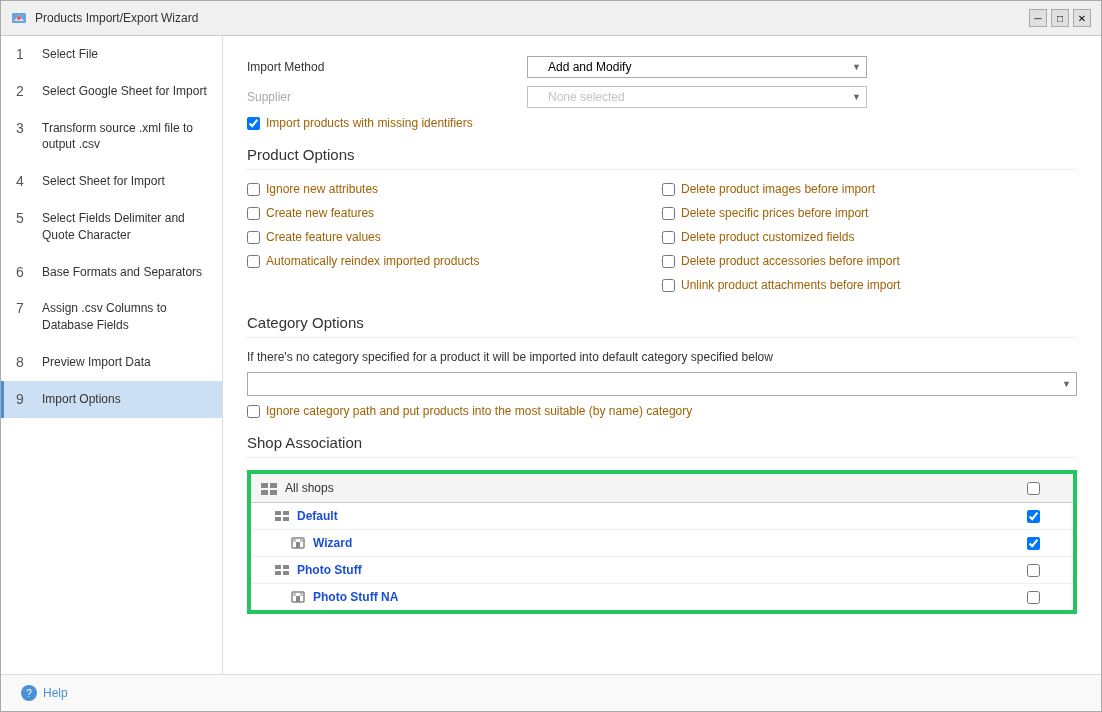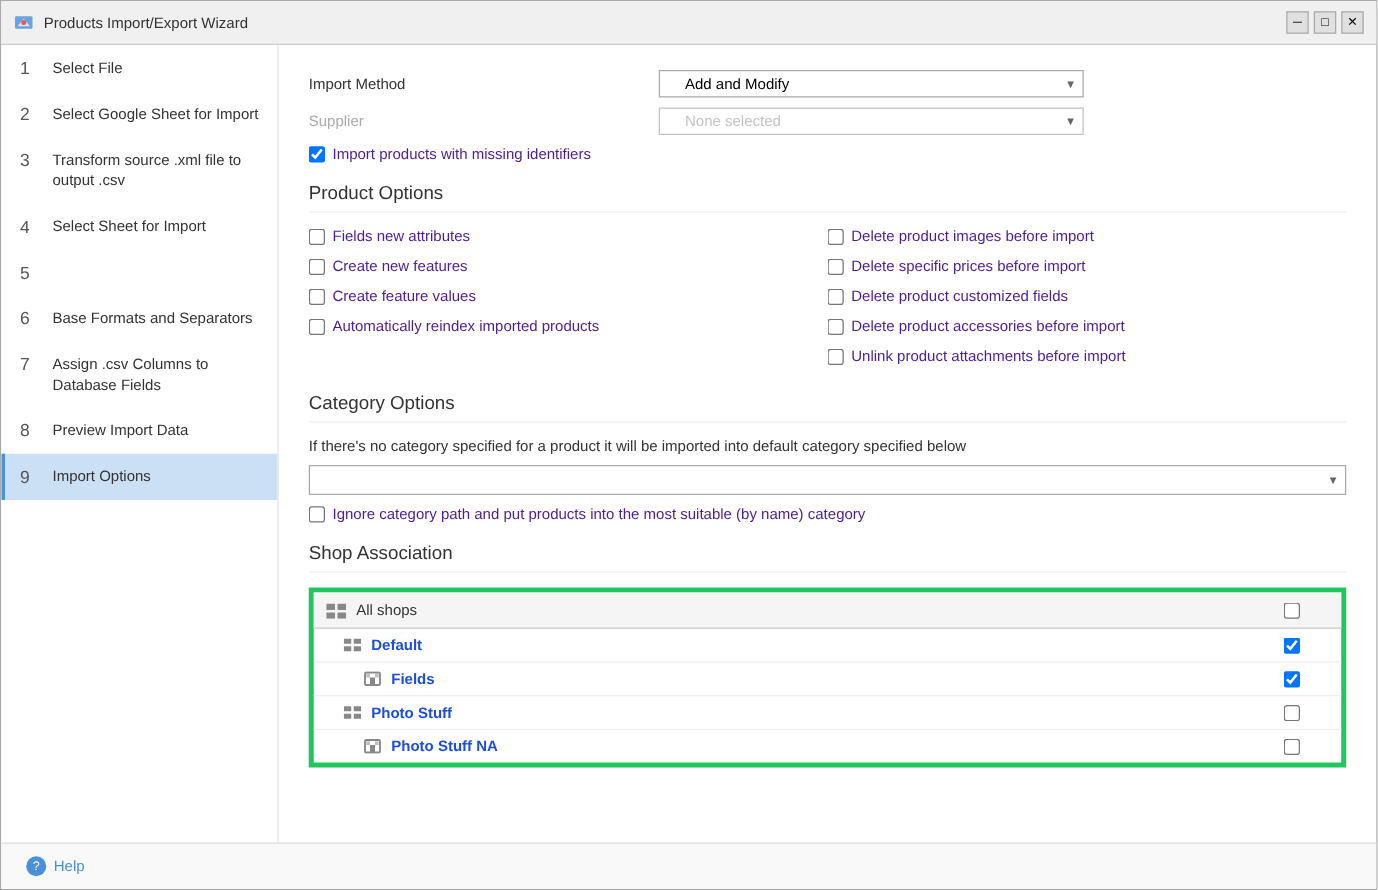--- a/index.html
+++ b/index.html
@@ -19,21 +19,21 @@
     .sidebar-label { font-size: 12px; color: #333; line-height: 1.4; }
     .content { flex: 1; padding: 20px 24px; overflow-y: auto; background: #fff; }
     .form-row { display: flex; align-items: center; margin-bottom: 8px; }
     .form-label { width: 280px; font-size: 12px; color: #333; }
     .select-wrapper { position: relative; flex: 1; max-width: 340px; }
     .select-wrapper::after { content: '▼'; position: absolute; right: 6px; top: 50%; transform: translateY(-50%); font-size: 9px; color: #666; pointer-events: none; }
     .select-wrapper select { width: 100%; padding: 3px 20px 3px 20px; border: 1px solid #aaa; background: #fff; font-size: 12px; appearance: none; -webkit-appearance: none; cursor: pointer; }
     .supplier-label { width: 280px; font-size: 12px; color: #aaa; }
     .checkbox-row { display: flex; align-items: center; gap: 6px; margin-bottom: 6px; }
     .checkbox-row input[type=checkbox] { width: 13px; height: 13px; }
-    .checkbox-row label { font-size: 12px; color: #4c1d95; }
+    .checkbox-row label { font-size: 12px; color: #a16207; }
     .section-title { font-size: 15px; color: #333; font-weight: 500; margin: 16px 0 12px 0; border-bottom: 1px solid #eee; padding-bottom: 6px; }
     .options-grid { display: grid; grid-template-columns: 1fr 1fr; gap: 0; margin-bottom: 10px; }
     .option-col { display: flex; flex-direction: column; gap: 4px; }
     .category-desc { font-size: 12px; color: #333; margin-bottom: 8px; }
     .category-select-wrapper { position: relative; margin-bottom: 8px; }
     .category-select-wrapper select { width: 100%; padding: 4px 20px 4px 6px; border: 1px solid #aaa; background: #fff; font-size: 12px; appearance: none; -webkit-appearance: none; }
     .category-select-wrapper::after { content: '▼'; position: absolute; right: 6px; top: 50%; transform: translateY(-50%); font-size: 9px; color: #666; pointer-events: none; }
     .shop-assoc { border: 4px solid #22c55e; margin-top: 6px; }
     .shop-header { display: flex; align-items: center; padding: 7px 10px; background: #f5f5f5; border-bottom: 1px solid #ccc; }
     .shop-header-icon { width: 16px; height: 14px; margin-right: 8px; }
@@ -89,20 +89,21 @@
         <div class="sidebar-item">
           <span class="sidebar-num">3</span>
           <span class="sidebar-label">Transform source .xml file to output .csv</span>
         </div>
         <div class="sidebar-item">
           <span class="sidebar-num">4</span>
           <span class="sidebar-label">Select Sheet for Import</span>
         </div>
         <div class="sidebar-item">
           <span class="sidebar-num">5</span>
+          <span class="sidebar-label">Select Fields Delimiter and Quote Character</span>
         </div>
         <div class="sidebar-item">
           <span class="sidebar-num">6</span>
           <span class="sidebar-label">Base Formats and Separators</span>
         </div>
         <div class="sidebar-item">
           <span class="sidebar-num">7</span>
           <span class="sidebar-label">Assign .csv Columns to Database Fields</span>
         </div>
         <div class="sidebar-item">
@@ -139,21 +140,21 @@
       <div class="checkbox-row">
         <input type="checkbox" id="missing_id" checked="" style="">
         <label for="missing_id">Import products with missing identifiers</label>
       </div>
 
       <div class="section-title">Product Options</div>
       <div class="options-grid">
         <div class="option-col">
         <div class="checkbox-row">
               <input type="checkbox" id="po_l_0" style="">
-              <label for="po_l_0">Fields new attributes</label>
+              <label for="po_l_0">Ignore new attributes</label>
             </div>
             <div class="checkbox-row">
               <input type="checkbox" id="po_l_1" style="">
               <label for="po_l_1">Create new features</label>
             </div>
             <div class="checkbox-row">
               <input type="checkbox" id="po_l_2" style="">
               <label for="po_l_2">Create feature values</label>
             </div>
             <div class="checkbox-row">
@@ -225,21 +226,21 @@
                 <input type="checkbox" checked="" style="">
               </div>
             </div>
             <div class="shop-row shop-indent2">
               <svg class="shop-row-icon" viewBox="0 0 14 12">
                 <rect x="1" y="1" width="12" height="10" rx="1" fill="none" stroke="#888" stroke-width="1.5"></rect>
                 <rect x="5" y="5" width="4" height="6" fill="#888"></rect>
                 <rect x="2" y="2" width="3" height="3" fill="#888" opacity="0.5"></rect>
                 <rect x="9" y="2" width="3" height="3" fill="#888" opacity="0.5"></rect>
               </svg>
-              <span class="shop-row-label">Fields</span>
+              <span class="shop-row-label">Wizard</span>
               <div class="shop-checkbox-col">
                 <input type="checkbox" checked="" style="">
               </div>
             </div>
             <div class="shop-row shop-indent1">
               <svg class="shop-row-icon" viewBox="0 0 14 12">
                 <rect x="0" y="1" width="6" height="4" rx="0.5" fill="#888"></rect>
                 <rect x="0" y="7" width="6" height="4" rx="0.5" fill="#888"></rect>
                 <rect x="8" y="1" width="6" height="4" rx="0.5" fill="#888"></rect>
                 <rect x="8" y="7" width="6" height="4" rx="0.5" fill="#888"></rect>

